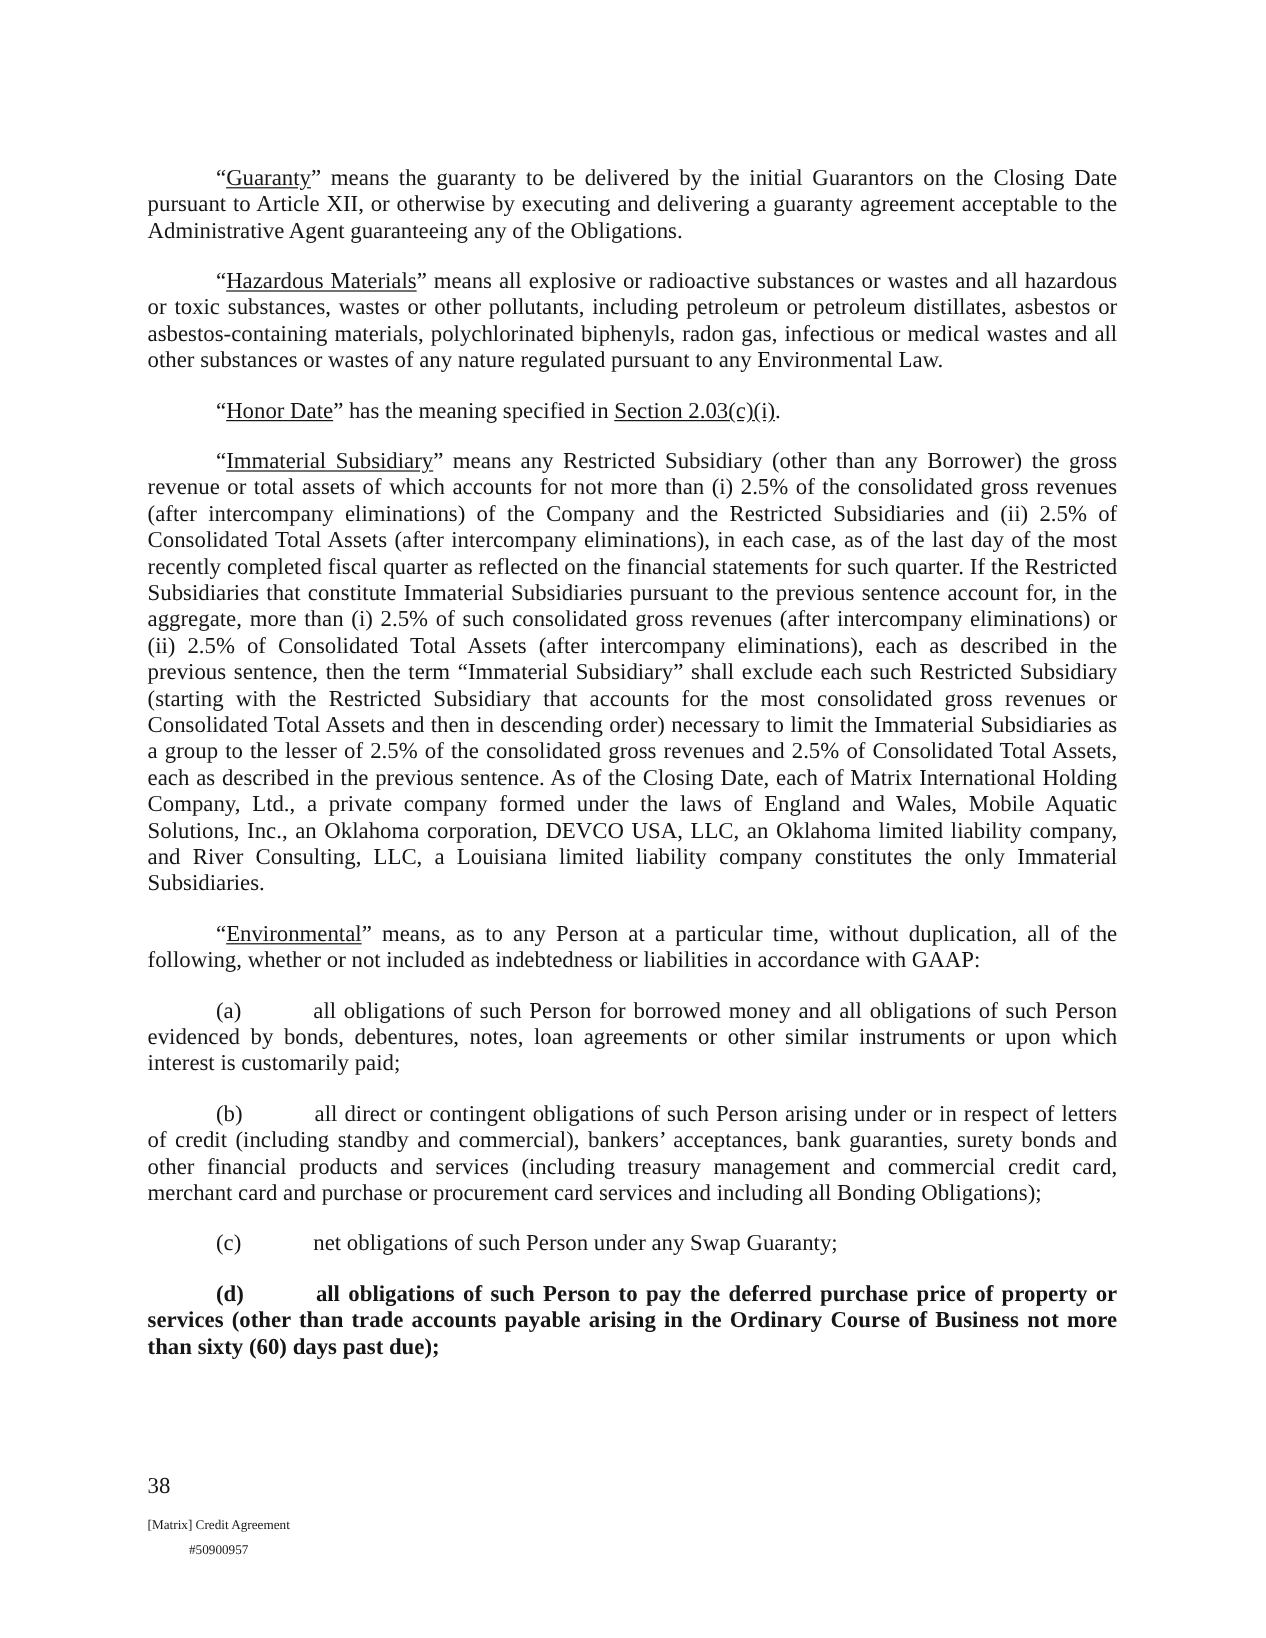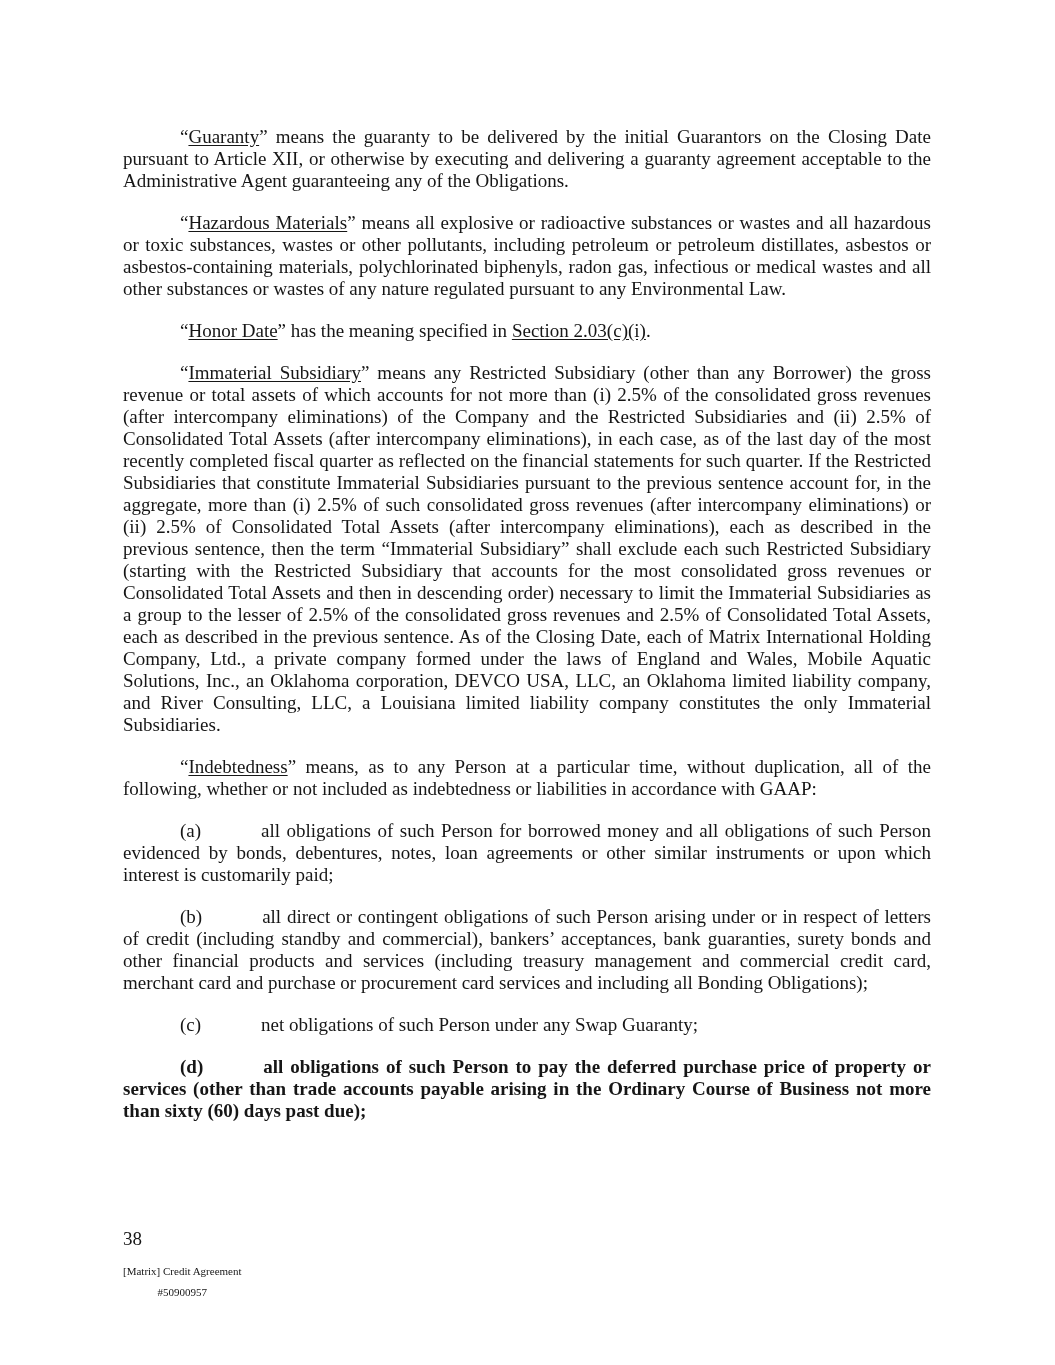--- a/index.html
+++ b/index.html
@@ -23,21 +23,21 @@
   .body-text {
     position: absolute;
     left: 123px;
     top: 122px;
     width: 808px;
     font-size: 19px;
     line-height: 22px;
     text-align: justify;
   }
   .body-text p {
-    margin: 4px 0 20px 0;
+    margin: 16px 0 20px 0;
     text-indent: 57px;
   }
   .body-text p:last-child {
     margin-bottom: 0;
     font-weight: bold;
   }
   .u {
     text-decoration: underline;
     text-underline-offset: 2px;
   }
@@ -65,21 +65,21 @@
 </style>
 </head>
 <body>
 
 <div class="page">
   <div class="body-text">
       <p><span>“</span><span class="u">Guaranty</span><span>” means the guaranty to be delivered by the initial Guarantors on the Closing Date pursuant to Article XII, or otherwise by executing and delivering a guaranty agreement acceptable to the Administrative Agent guaranteeing any of the Obligations.</span></p>
       <p><span>“</span><span class="u">Hazardous Materials</span><span>” means all explosive or radioactive substances or wastes and all hazardous or toxic substances, wastes or other pollutants, including petroleum or petroleum distillates, asbestos or asbestos-containing materials, polychlorinated biphenyls, radon gas, infectious or medical wastes and all other substances or wastes of any nature regulated pursuant to any Environmental Law.</span></p>
       <p><span>“</span><span class="u">Honor Date</span><span>” has the meaning specified in </span><span class="u">Section 2.03(c)(i)</span><span>.</span></p>
       <p><span>“</span><span class="u">Immaterial Subsidiary</span><span>” means any Restricted Subsidiary (other than any Borrower) the gross revenue or total assets of which accounts for not more than (i) 2.5% of the consolidated gross revenues (after intercompany eliminations) of the Company and the Restricted Subsidiaries and (ii) 2.5% of Consolidated Total Assets (after intercompany eliminations), in each case, as of the last day of the most recently completed fiscal quarter as reflected on the financial statements for such quarter. If the Restricted Subsidiaries that constitute Immaterial Subsidiaries pursuant to the previous sentence account for, in the aggregate, more than (i) 2.5% of such consolidated gross revenues (after intercompany eliminations) or (ii) 2.5% of Consolidated Total Assets (after intercompany eliminations), each as described in the previous sentence, then the term “Immaterial Subsidiary” shall exclude each such Restricted Subsidiary (starting with the Restricted Subsidiary that accounts for the most consolidated gross revenues or Consolidated Total Assets and then in descending order) necessary to limit the Immaterial Subsidiaries as a group to the lesser of 2.5% of the consolidated gross revenues and 2.5% of Consolidated Total Assets, each as described in the previous sentence.  As of the Closing Date, each of Matrix International Holding Company, Ltd., a private company formed under the laws of England and Wales, Mobile Aquatic Solutions, Inc., an Oklahoma corporation, DEVCO USA, LLC, an Oklahoma limited liability company, and River Consulting, LLC, a Louisiana limited liability company constitutes the only Immaterial Subsidiaries.</span></p>
-      <p><span>“</span><span class="u">Indebtedness</span><span>” means, as to any Person at a particular time, without duplication, all of the following, whether or not included as indebtedness or liabilities in accordance with GAAP:</span></p>
+      <p><span>“</span><span class="u">Environmental</span><span>” means, as to any Person at a particular time, without duplication, all of the following, whether or not included as indebtedness or liabilities in accordance with GAAP:</span></p>
       <p><span>(a)</span><span class="tab"></span><span>all obligations of such Person for borrowed money and all obligations of such Person evidenced by bonds, debentures, notes, loan agreements or other similar instruments or upon which interest is customarily paid;</span></p>
       <p><span>(b)</span><span class="tab"></span><span>all direct or contingent obligations of such Person arising under or in respect of letters of credit (including standby and commercial), bankers’ acceptances, bank guaranties, surety bonds and other financial products and services (including treasury management and commercial credit card, merchant card and purchase or procurement card services and including all Bonding Obligations);</span></p>
       <p><span>(c)</span><span class="tab"></span><span>net obligations of such Person under any Swap Guaranty;</span></p>
       <p><span>(d)</span><span class="tab"></span><span>all obligations of such Person to pay the deferred purchase price of property or services (other than trade accounts payable arising in the Ordinary Course of Business not more than sixty (60) days past due);</span></p>
     </div>
   <div class="page-number">38</div>
   <div class="footer">
     <div>[Matrix] Credit Agreement</div>
     <div>#50900957</div>
   </div>

